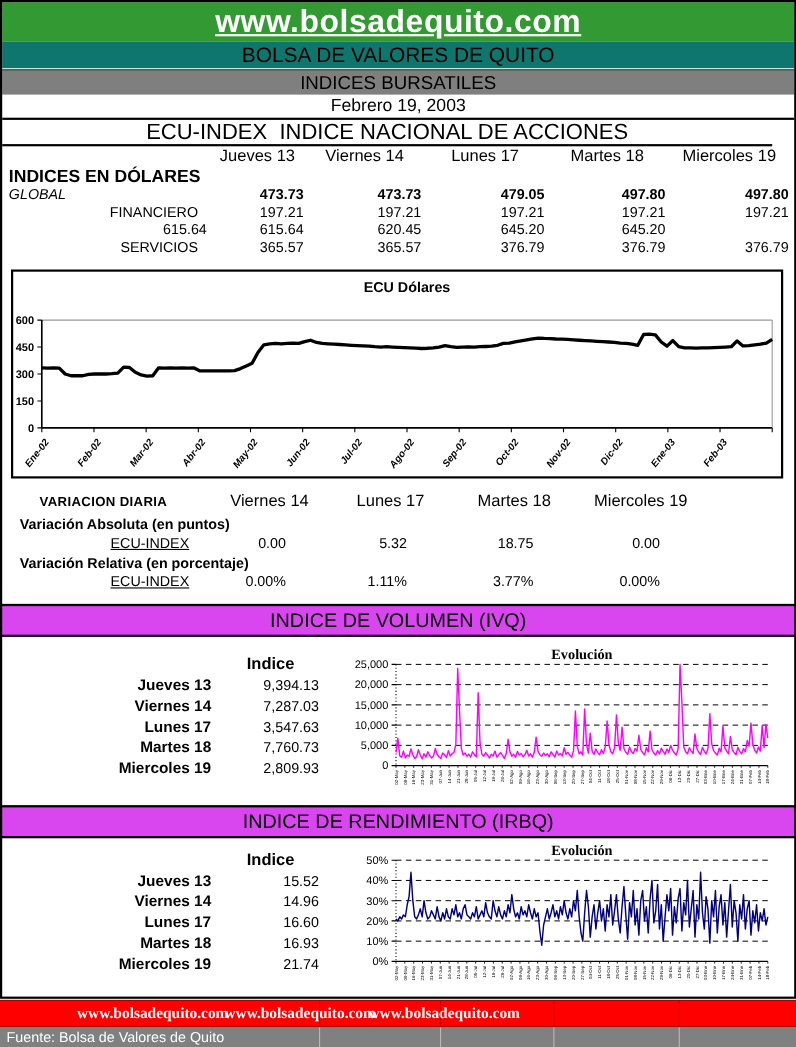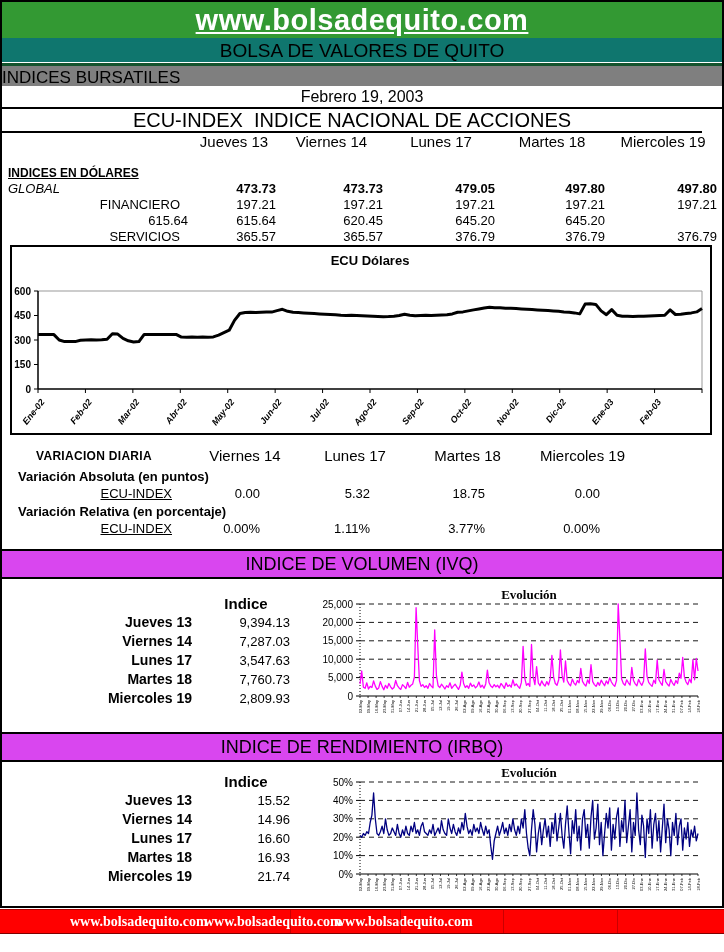--- a/index.html
+++ b/index.html
@@ -7,32 +7,32 @@
         font-family:"Liberation Sans",sans-serif;color:#000;overflow:hidden;}
   .abs{position:absolute;}
   .outer-border{left:0;top:0;width:720px;height:904px;border:2px solid #000;pointer-events:none;z-index:5;}
 
   
   .green-bar{left:2px;top:2px;width:720px;height:36px;background:#339933;text-align:center;}
   .site-title{display:inline-block;font-size:29px;font-weight:bold;color:#fff;
               text-decoration:underline;line-height:37px;letter-spacing:.5px;}
   .gray1{left:2px;top:38px;width:720px;height:24px;background:#0f766e;text-align:center;
          font-size:19px;line-height:25px;}
-  .gray2{left:2px;top:63px;width:720px;height:23px;background:#7f7f7f;text-align:left;
-         font-size:17px;line-height:23px;border-top:3px solid #14532d;box-sizing:border-box;}
+  .gray2{left:2px;top:63px;width:720px;height:23px;background:#7f7f7f;text-align:center;
+         font-size:17px;line-height:23px;border-top:1px solid #14532d;box-sizing:border-box;}
   .date-row{left:2px;top:86px;width:720px;height:23px;text-align:center;font-size:16px;line-height:22px;
             border-bottom:2px solid #000;box-sizing:border-box;}
   .box-title{left:2px;top:109px;width:700px;height:24px;text-align:center;font-size:20px;line-height:23px;
              border-bottom:2px solid #000;box-sizing:border-box;white-space:pre;}
 
   
   .idx-table{left:0;top:132px;width:724px;}
   .idx-grid{display:grid;grid-template-columns:190px 88px 107px 112px 110px 112px;}
   .idx-head .c{text-align:center;font-size:15px;line-height:20px;}
-  .idx-group{font-size:12px;font-weight:bold;text-decoration:underline;padding:2px 0 1px 8px;line-height:14px;margin-top:12px;}
+  .idx-group{font-size:16px;font-weight:bold;padding:2px 0 1px 8px;line-height:14px;}
   .idx-row .lab{font-size:13px;text-align:right;padding-right:10px;line-height:16px;}
   .idx-row .lab.global{text-align:left;padding-left:8px;font-weight:normal;font-style:italic;}
   .idx-row .v{font-size:13px;text-align:right;padding-right:2px;line-height:16px;}
   .idx-row.bold .v{font-weight:bold;}
 
   
   .chart-box{left:10px;top:245px;width:702px;height:190px;border:2px solid #000;box-sizing:border-box;background:#fff;}
 
   
   .var-block{left:0;top:444px;width:724px;}
@@ -482,13 +482,20 @@
 
   <div class="abs red-bar">
     <span class="red-link" style="left:70px;">www.bolsadequito.com</span>
     <span class="red-link" style="left:204px;">www.bolsadequito.com</span>
     <span class="red-link" style="left:335px;">www.bolsadequito.com</span>
     <span class="red-sep" style="left:290px;"></span>
     <span class="red-sep" style="left:400px;"></span>
     <span class="red-sep" style="left:503px;"></span>
     <span class="red-sep" style="left:617px;"></span>
   </div>
+  <div class="abs footer-bar">
+    <span>Fuente: Bolsa de Valores de Quito</span>
+    <span class="foot-sep" style="left:290px;"></span>
+    <span class="foot-sep" style="left:400px;"></span>
+    <span class="foot-sep" style="left:503px;"></span>
+    <span class="foot-sep" style="left:617px;"></span>
+  </div>
 </div>
 
 </body></html>

